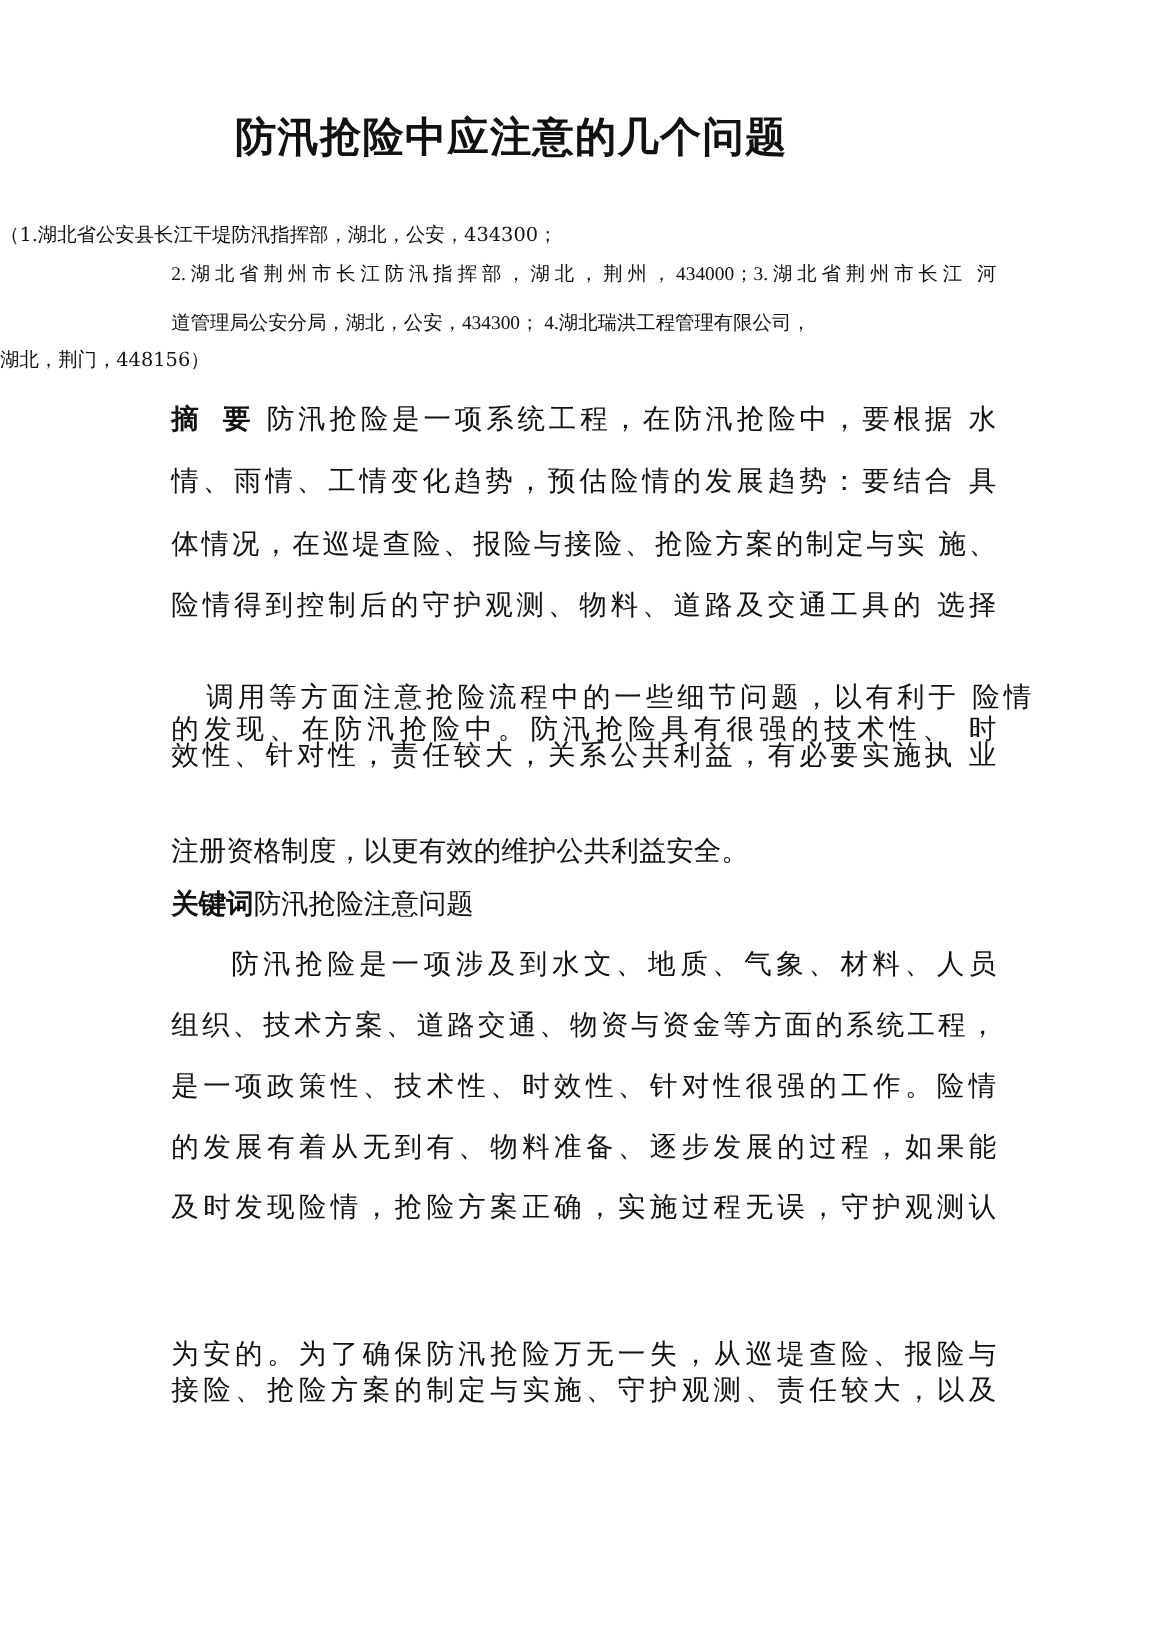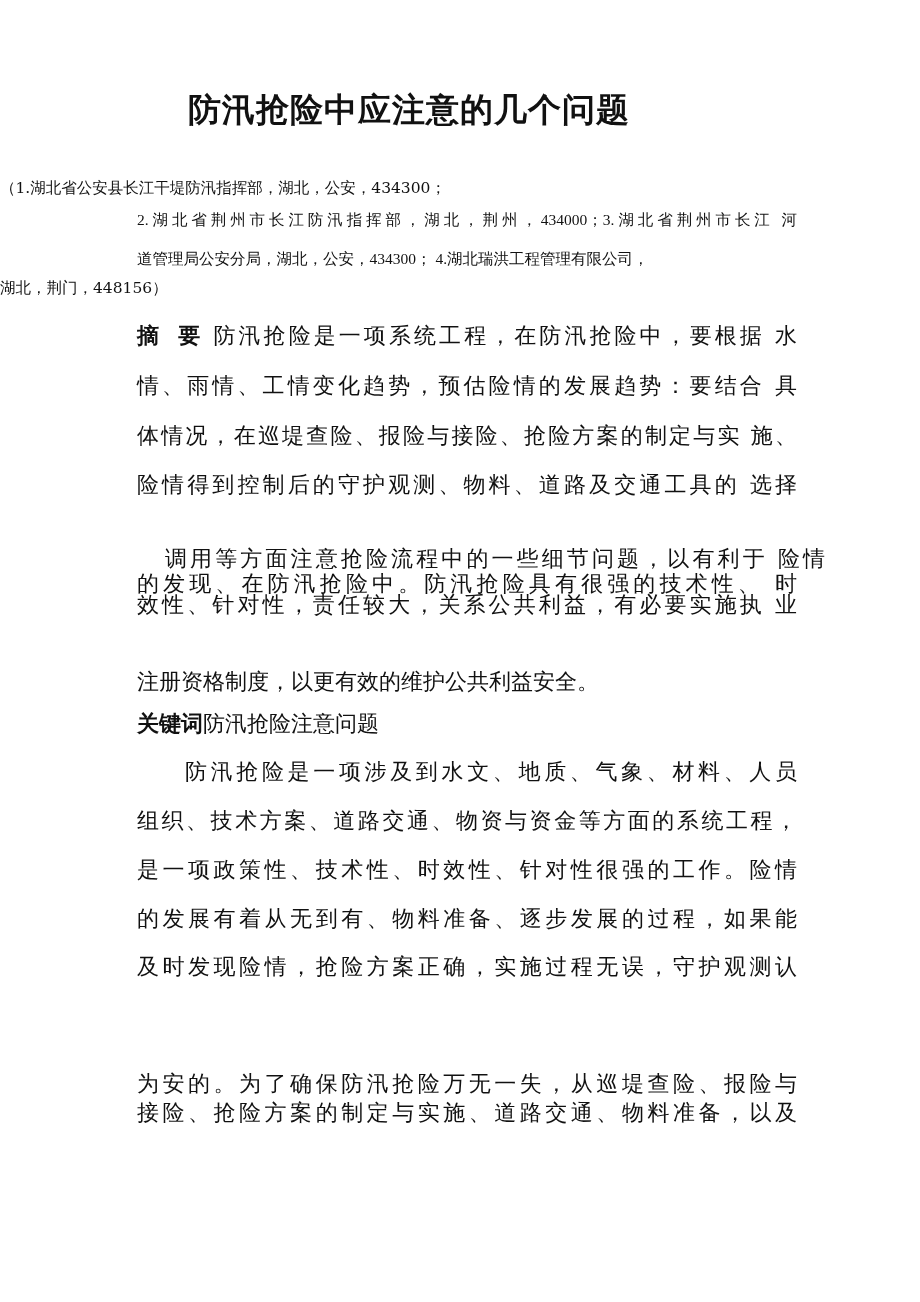--- a/index.html
+++ b/index.html
@@ -44,15 +44,15 @@
   <div class="line last" style="top:666px;">注册资格制度，以更有效的维护公共利益安全。</div>
 
   <div class="line last" style="top:708px;"><span class="bold">关键词</span><span>防汛抢险注意问题</span></div>
 
   <div class="line indent" style="top:756px;">防汛抢险是一项涉及到水文、地质、气象、材料、人员</div>
   <div class="line" style="top:805px;">组织、技术方案、道路交通、物资与资金等方面的系统工程，</div>
   <div class="line" style="top:854px;">是一项政策性、技术性、时效性、针对性很强的工作。险情</div>
   <div class="line" style="top:903px;">的发展有着从无到有、物料准备、逐步发展的过程，如果能</div>
   <div class="line" style="top:951px;">及时发现险情，抢险方案正确，实施过程无误，守护观测认</div>
   <div class="line" style="top:1048px;margin-top:20px;">为安的。为了确保防汛抢险万无一失，从巡堤查险、报险与</div>
-  <div class="line" style="top:1097px;">接险、抢险方案的制定与实施、道路交通、物料准备，以及</div>
+  <div class="line" style="top:1097px;">接险、抢险方案的制定与实施、守护观测、责任较大，以及</div>
 
 </div>
 
 </body></html>

